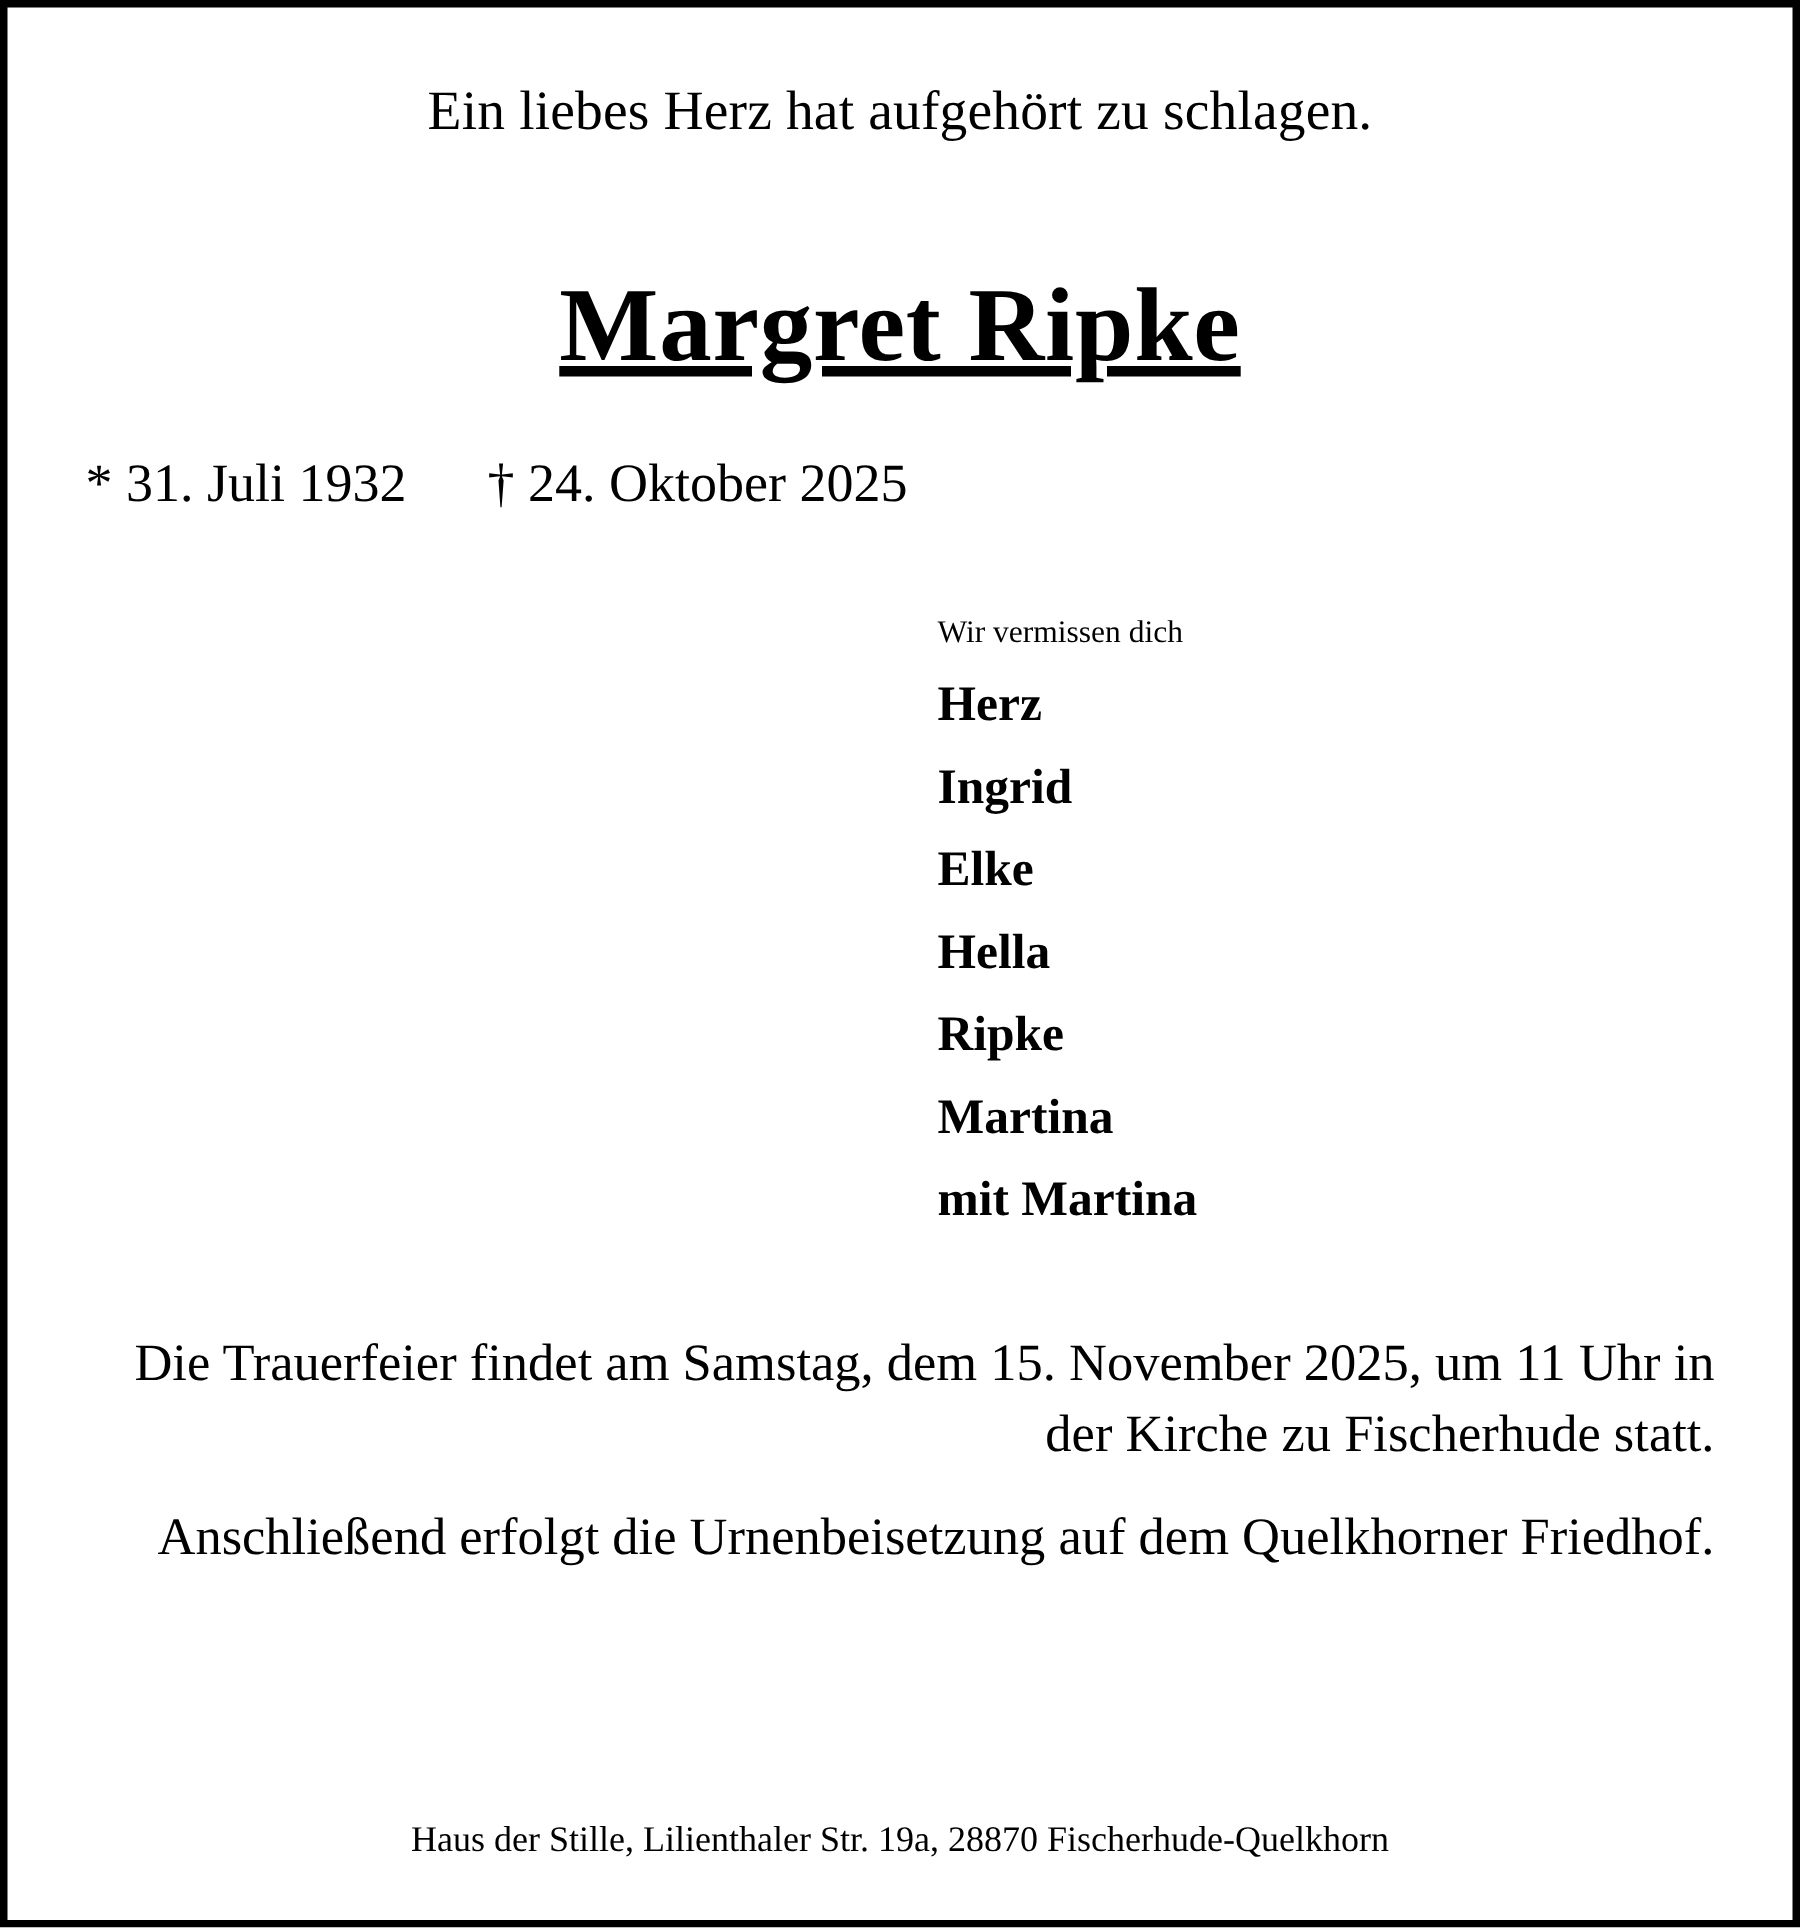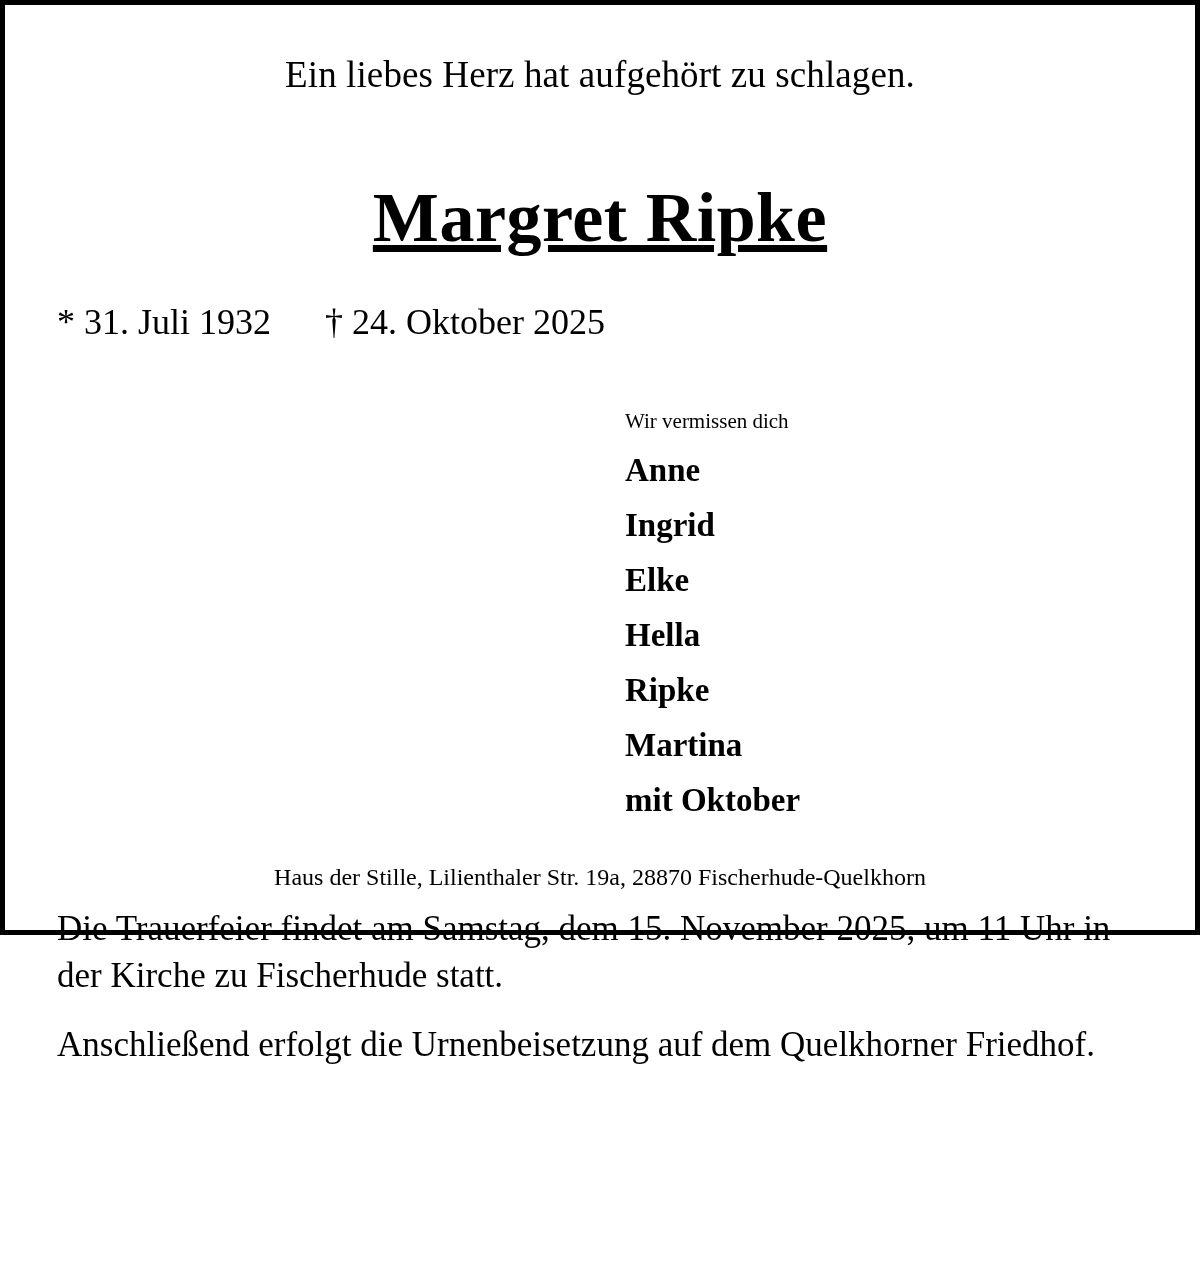--- a/index.html
+++ b/index.html
@@ -10,21 +10,21 @@
   body {
     width: 1200px;
     height: 1285px;
     font-family: "Liberation Serif", "DejaVu Serif", serif;
     color: #000000;
     overflow: hidden;
   }
   .notice {
     box-sizing: border-box;
     width: 1200px;
-    height: 935px;
+    height: 1285px;
     border: 5px solid #000000;
     background: #ffffff;
     padding: 34px 52px 26px 52px;
     position: relative;
   }
   .epitaph {
     text-align: center;
     font-size: 37px;
     line-height: 1.2;
     margin-top: 14px;
@@ -60,23 +60,24 @@
   .mourners .person {
     font-size: 33px;
     font-weight: bold;
     line-height: 1.0;
     margin-bottom: 22px;
   }
   .mourners .person:last-child {
     margin-bottom: 0;
   }
   .service {
-    margin-top: 88px;
+    margin-top: 68px;
     font-size: 35px;
     line-height: 1.35;
+    text-align: right;
   }
   .service p {
     margin: 0 0 22px 0;
   }
   .service p:last-child {
     margin-bottom: 0;
   }
   .venue {
     position: absolute;
     left: 52px;
@@ -97,27 +98,27 @@
   <div class="name">Margret Ripke</div>
 
   <div class="dates">
     <span>* 31. Juli 1932</span>
     <span class="gap"></span>
     <span>† 24. Oktober 2025</span>
   </div>
 
   <div class="mourners">
     <div class="intro">Wir vermissen dich</div>
-    <div class="person">Anne</div>
+    <div class="person">Herz</div>
     <div class="person">Ingrid</div>
     <div class="person">Elke</div>
     <div class="person">Hella</div>
     <div class="person">Ripke</div>
     <div class="person">Martina</div>
-    <div class="person">mit Oktober</div>
+    <div class="person">mit Martina</div>
   </div>
 
   <div class="service">
     <p>Die Trauerfeier findet am Samstag, dem 15. November 2025, um 11 Uhr in der Kirche zu Fischerhude statt.</p>
     <p>Anschließend erfolgt die Urnenbeisetzung auf dem Quelkhorner Friedhof.</p>
   </div>
 
   <div class="venue">Haus der Stille, Lilienthaler Str. 19a, 28870 Fischerhude-Quelkhorn</div>
 
 </div>

